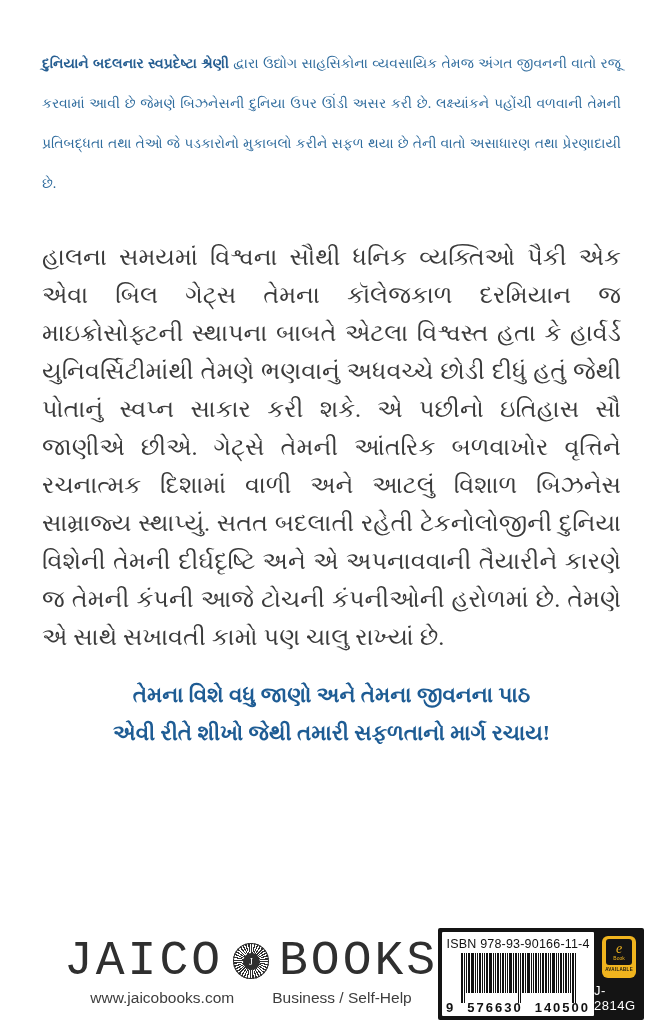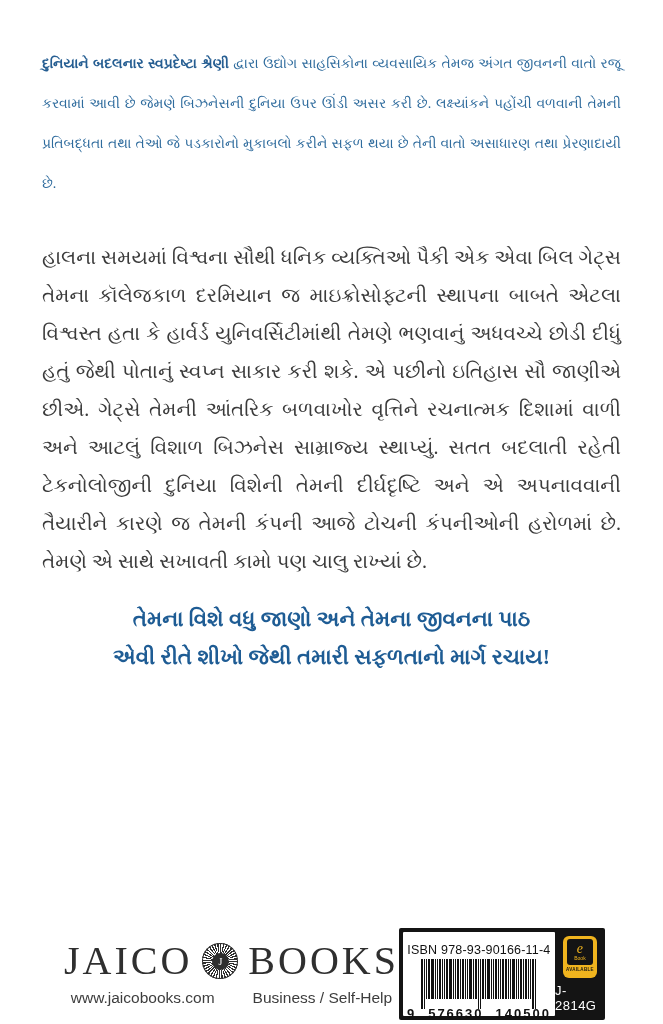--- a/index.html
+++ b/index.html
@@ -17,21 +17,21 @@
     margin:44px 42px 0 42px;
     font-size:14px;line-height:40px;
     color:#2e6b9d;
     text-align:justify;
   }
   .intro .bold{font-weight:700;color:#265e92;}
 
   
   .synopsis{
     margin:34px 42px 0 42px;
-    font-size:20px;line-height:38px;
+    font-size:24px;line-height:38px;
     color:#3b3b3b;
     text-align:justify;
   }
 
   
   .tagline{
     margin:20px 20px 0 20px;
     text-align:center;
     color:#1e5c94;
     font-size:21.5px;line-height:38px;
@@ -49,22 +49,22 @@
 
   
   .footer{
     position:absolute;left:0;right:0;top:880px;height:100px;
     display:flex;justify-content:space-between;align-items:center;
     padding:0 70px 0 64px;box-sizing:border-box;
   }
   .publisher{display:flex;flex-direction:column;align-items:center;}
   .pub-row{display:flex;align-items:center;gap:10px;color:#2f2f2f;}
   .pub-word{
-    font-family:Liberation Serif, serif;
-    font-size:40px;letter-spacing:3px;line-height:40px;color:#2f2f2f;
+    font-family:Liberation Mono, monospace;
+    font-size:48px;letter-spacing:3px;line-height:40px;color:#2f2f2f;
   }
   .emblem{
     width:36px;height:36px;border-radius:50%;
     background:repeating-conic-gradient(#2f2f2f 0deg 5deg,#ffffff 5deg 10deg);
     box-shadow:0 0 0 1px #2f2f2f inset;
     display:flex;align-items:center;justify-content:center;
     flex:0 0 auto;
   }
   .emblem-core{
     width:17px;height:17px;border-radius:50%;
@@ -79,21 +79,21 @@
   }
 
   
   .barcode{
     width:206px;height:92px;background:#141414;border-radius:2px;
     display:flex;align-items:stretch;flex:0 0 auto;
   }
   .bc-white{
     background:#ffffff;margin:4px 0 4px 4px;width:152px;
     display:flex;flex-direction:column;align-items:center;
-    padding:11px 4px;box-sizing:border-box;border-radius:1px;
+    padding:5px 4px;box-sizing:border-box;border-radius:1px;
   }
   .bc-isbn{
     font-family:"Liberation Sans",sans-serif;
     font-size:12.5px;color:#111;white-space:nowrap;letter-spacing:0.2px;
   }
   .bars{display:flex;align-items:flex-start;gap:1px;height:44px;margin-top:2px;overflow:visible;}
   .bars i{background:#111;height:40px;display:block;}
   .bars i.tall{height:50px;}
   .bc-digits{
     width:100%;display:flex;justify-content:space-between;

